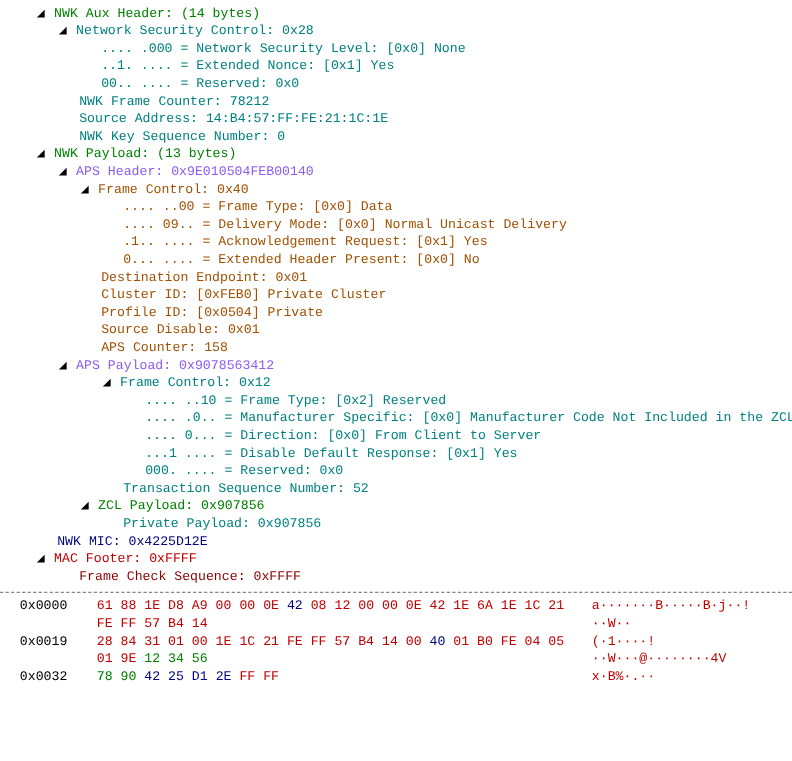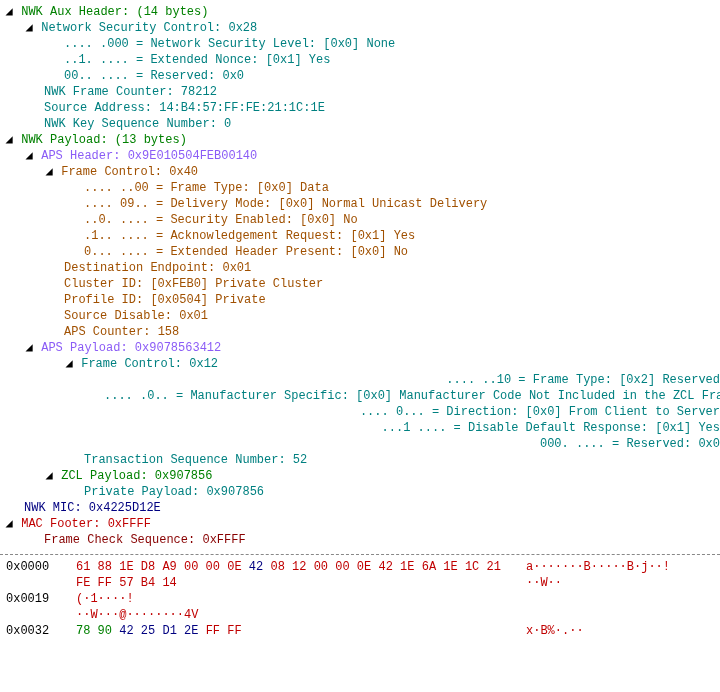--- a/index.html
+++ b/index.html
@@ -1,26 +1,26 @@
 <!DOCTYPE html>
 <html><head>
 <meta charset="utf-8">
 <style>
   * { margin: 0; padding: 0; box-sizing: border-box; }
   body { font-family: Consolas, 'Courier New', monospace; font-size: 12px; background: #fff; width: 720px; }
-  .tree { padding: 4px 0 0 4px; }
+  .tree { padding: 4px 0 0 4px; margin-left: 28px; }
   .row { white-space: nowrap; line-height: 16px; }
   .ind1 { padding-left: 0; } .ind2 { padding-left: 20px; } .ind3 { padding-left: 40px; }
-  .ind4 { padding-left: 60px; } .ind5 { padding-left: 80px; } .ind6 { padding-left: 100px; text-align: right; }
+  .ind4 { padding-left: 60px; } .ind5 { padding-left: 80px; } .ind6 { padding-left: 100px; }
   .tw { display: inline-block; width: 10px; text-align: center; }
   .green { color: #008000; } .purple { color: #8b5cf6; } .teal { color: #008080; }
   .orange { color: #a05000; } .navy { color: #000080; } .black { color: #000; }
   .red { color: #c00000; } .darkred { color: #880000; }
   .dashln { border-top: 1px dashed #888; margin-top: 6px; }
-  .hex { padding: 4px 6px; display: flex; flex-direction: column; }
+  .hex { padding: 4px 6px; display: flex; flex-direction: column; margin-left: 12px; }
   .hexrow { display: flex; gap: 20px; line-height: 16px; }
   .addr { color: #000; width: 50px; }
   .bytes { width: 430px; }
   .ascii { width: 160px; }
   .linered { color: #c00000; }
   .linenavy { color: #000080; text-align: right; }
   .linegreen { color: #008000; }
 </style>
 </head>
 <body>
@@ -33,21 +33,20 @@
   <div class="row ind4"><span class="teal">00.. ....</span><span class="teal"> = </span><span class="teal">Reserved: </span><span class="teal">0x0</span></div>
   <div class="row ind3"><span class="teal">NWK Frame Counter: </span><span class="teal">78212</span></div>
   <div class="row ind3"><span class="teal">Source Address: </span><span class="teal">14:B4:57:FF:FE:21:1C:1E</span></div>
   <div class="row ind3"><span class="teal">NWK Key Sequence Number: </span><span class="teal">0</span></div>
 
   <div class="row ind1"><span class="tw black">◢</span> <span class="green">NWK Payload:</span> <span class="green">(13 bytes)</span></div>
   <div class="row ind2"><span class="tw black">◢</span> <span class="purple">APS Header: </span><span class="purple">0x9E010504FEB00140</span></div>
   <div class="row ind3"><span class="tw black">◢</span> <span class="orange">Frame Control: </span><span class="orange">0x40</span></div>
   <div class="row ind5"><span class="orange">.... ..00</span><span class="orange"> = </span><span class="orange">Frame Type: </span><span class="orange">[0x0] Data</span></div>
   <div class="row ind5"><span class="orange">.... 09..</span><span class="orange"> = </span><span class="orange">Delivery Mode: </span><span class="orange">[0x0] Normal Unicast Delivery</span></div>
-  <div class="row ind5"><span class="orange">..0. ....</span><span class="orange"> = </span><span class="orange">Security Enabled: </span><span class="orange">[0x0] No</span></div>
   <div class="row ind5"><span class="orange">.1.. ....</span><span class="orange"> = </span><span class="orange">Acknowledgement Request: </span><span class="orange">[0x1] Yes</span></div>
   <div class="row ind5"><span class="orange">0... ....</span><span class="orange"> = </span><span class="orange">Extended Header Present: </span><span class="orange">[0x0] No</span></div>
   <div class="row ind4"><span class="orange">Destination Endpoint: </span><span class="orange">0x01</span></div>
   <div class="row ind4"><span class="orange">Cluster ID: </span><span class="orange">[0xFEB0] Private Cluster</span></div>
   <div class="row ind4"><span class="orange">Profile ID: </span><span class="orange">[0x0504] Private</span></div>
   <div class="row ind4"><span class="orange">Source Disable: </span><span class="orange">0x01</span></div>
   <div class="row ind4"><span class="orange">APS Counter: </span><span class="orange">158</span></div>
 
   <div class="row ind2"><span class="tw black">◢</span> <span class="purple">APS Payload: </span><span class="purple">0x9078563412</span></div>
   <div class="row ind4"><span class="tw black">◢</span> <span class="teal">Frame Control: </span><span class="teal">0x12</span></div>
@@ -68,20 +67,21 @@
 <div class="dashln"></div>
 
 <div class="hex">
   <div class="hexrow">
     <span class="addr">0x0000</span>
     <span class="bytes"><span class="linered">61 88 1E D8 A9 00 00 0E</span><span class="linenavy"> 42 </span><span class="linered">08 12 00 00 0E 42 1E 6A 1E 1C 21 FE FF 57 B4 14</span></span>
     <span class="ascii linered">a·······B·····B·j··!··W··</span>
   </div>
   <div class="hexrow">
     <span class="addr">0x0019</span>
+    <span class="bytes"><span class="linered">28 84 31 01 00 1E 1C 21 FE FF 57 B4 14 00 </span><span class="linenavy">40</span><span class="linered"> 01 B0 FE 04 05 01 9E</span><span class="linegreen"> 12 34 56</span></span>
     <span class="ascii linered">(·1····!··W···@········4V</span>
   </div>
   <div class="hexrow">
     <span class="addr">0x0032</span>
     <span class="bytes"><span class="linegreen">78 90 </span><span class="linenavy">42 25 D1 2E </span><span class="linered">FF FF</span></span>
     <span class="ascii linered">x·B%·.··</span>
   </div>
 </div>
 
 </body></html>

